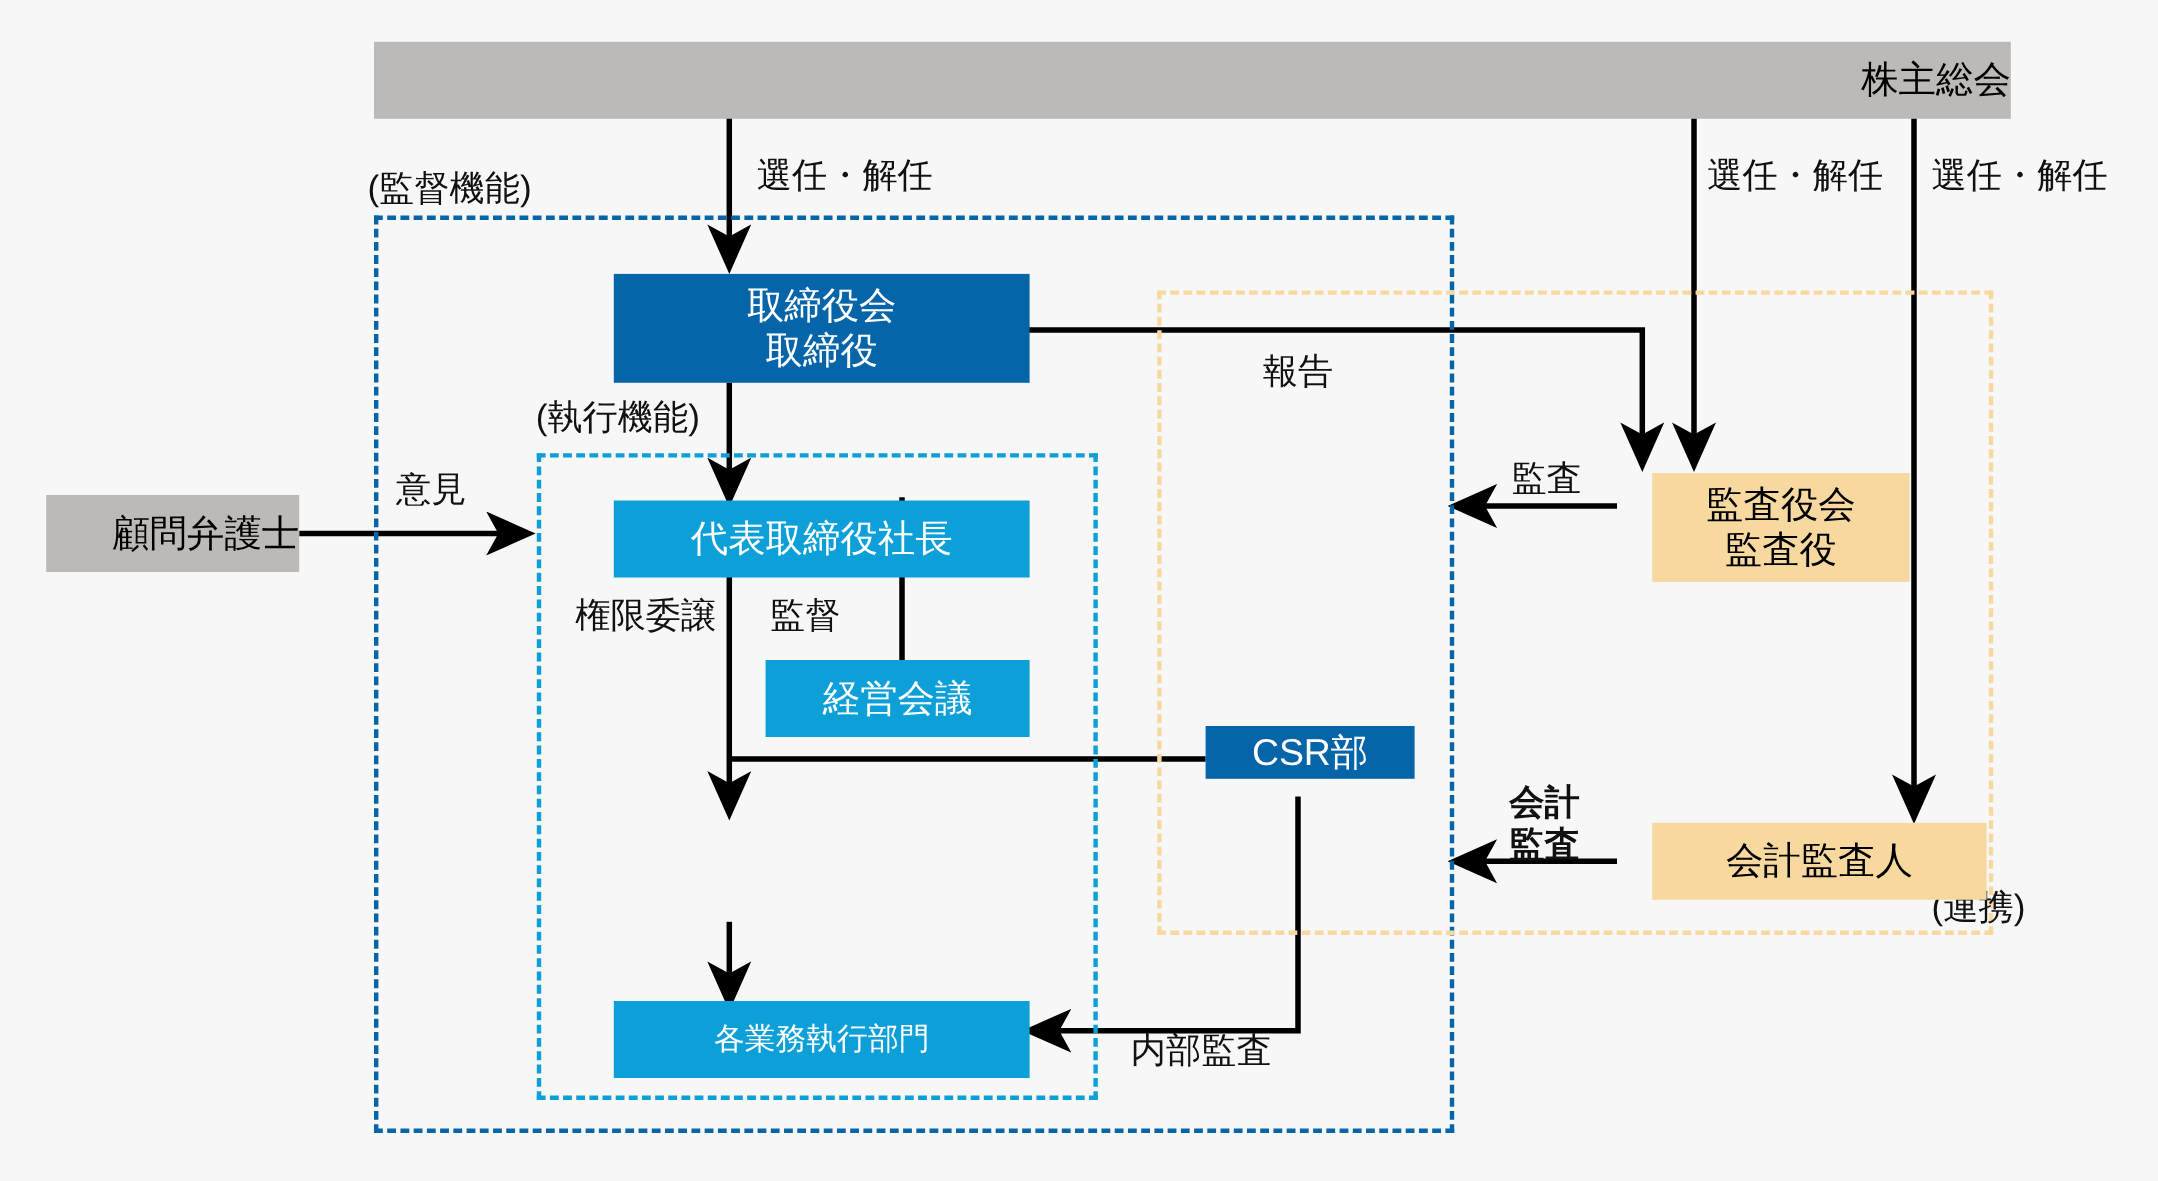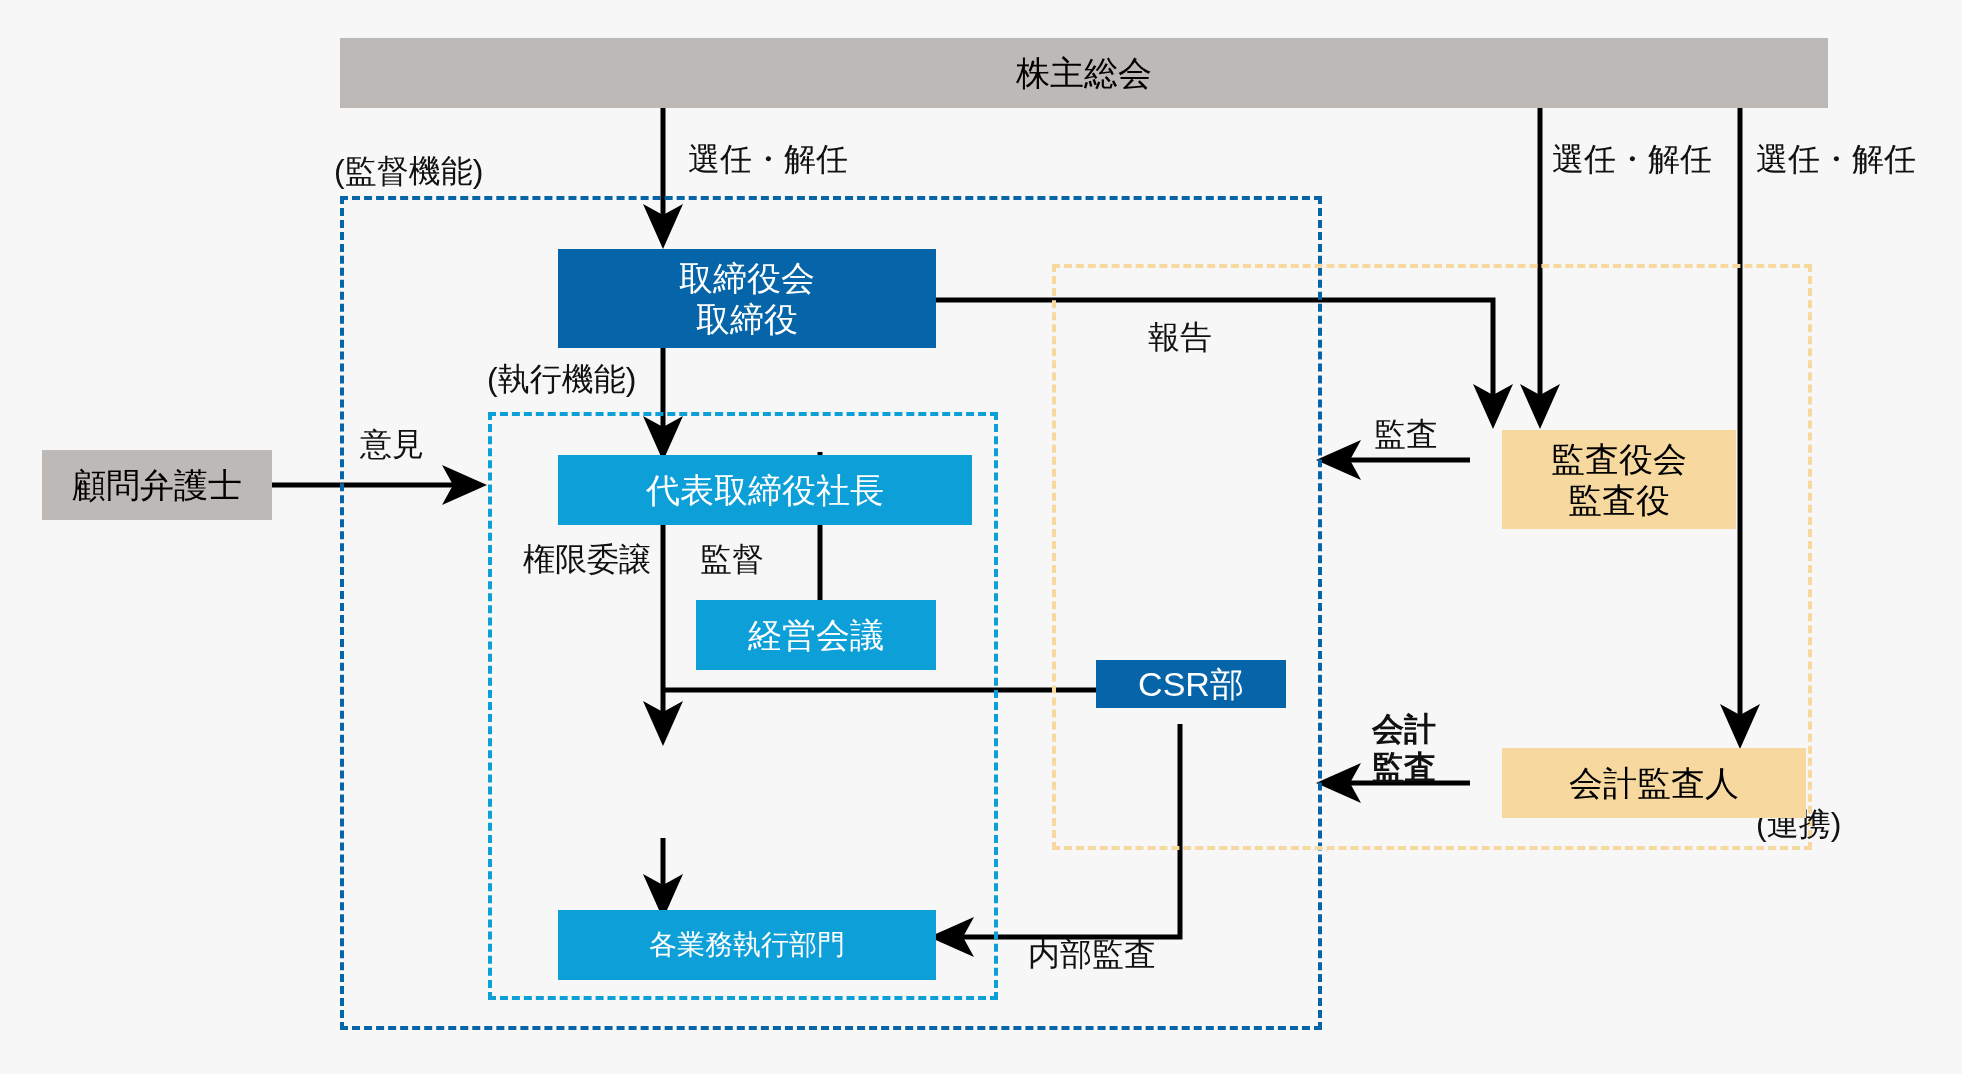--- a/index.html
+++ b/index.html
@@ -2,21 +2,21 @@
 <html><head>
 <meta charset="utf-8">
 <style>
   html,body{margin:0;padding:0;background:#f7f7f7;}
   body{font-family:"Liberation Sans","DejaVu Sans",sans-serif;}
   #stage{position:relative;width:1962px;height:1074px;background:#f7f7f7;overflow:hidden;}
   #svg{position:absolute;left:0;top:0;width:1962px;height:1074px;}
   .node{position:absolute;display:flex;align-items:center;justify-content:center;
         text-align:center;line-height:1.18;box-sizing:border-box;}
   .node span{display:block;}
-  .n-gray{background:#bdb9b6;color:#000;}
+  .n-gray{background:#bdb9b6;color:#000;justify-content:flex-end;}
   .n-blue-dark{background:#0565a8;color:#fff;}
   .n-blue-light{background:#0d9fd8;color:#fff;}
   .n-orange{background:#f7d9a0;color:#000000;margin-left:28px;}
   .lbl{position:absolute;color:#111;white-space:pre;line-height:1.2;}
   .grp{position:absolute;box-sizing:border-box;background:transparent;}
   .grp-outer{border:4px dashed #0565a8;}
   .grp-inner{border:4px dashed #0d9fd8;}
   .grp-orange{border:4px dashed #f7d9a0;}
 </style>
 </head>
@@ -74,21 +74,21 @@
 
   <div class="node n-blue-dark" style="left:558px;top:249px;width:378px;height:99px;font-size:34px;white-space:pre;align-items:center;">
     <span>取締役会
 取締役</span>
   </div>
 
   <div class="node n-gray" style="left:42px;top:450px;width:230px;height:70px;font-size:34px;">
     <span>顧問弁護士</span>
   </div>
 
-  <div class="node n-blue-light" style="left:558px;top:455px;width:414px;height:70px;font-size:34px;">
+  <div class="node n-blue-light" style="left:558px;top:455px;width:378px;height:70px;font-size:34px;">
     <span>代表取締役社長</span>
   </div>
 
   <div class="node n-blue-light" style="left:696px;top:600px;width:240px;height:70px;font-size:34px;">
     <span>経営会議</span>
   </div>
 
 
   <div class="node n-blue-light" style="left:558px;top:910px;width:378px;height:70px;font-size:28px;">
     <span>各業務執行部門</span>

